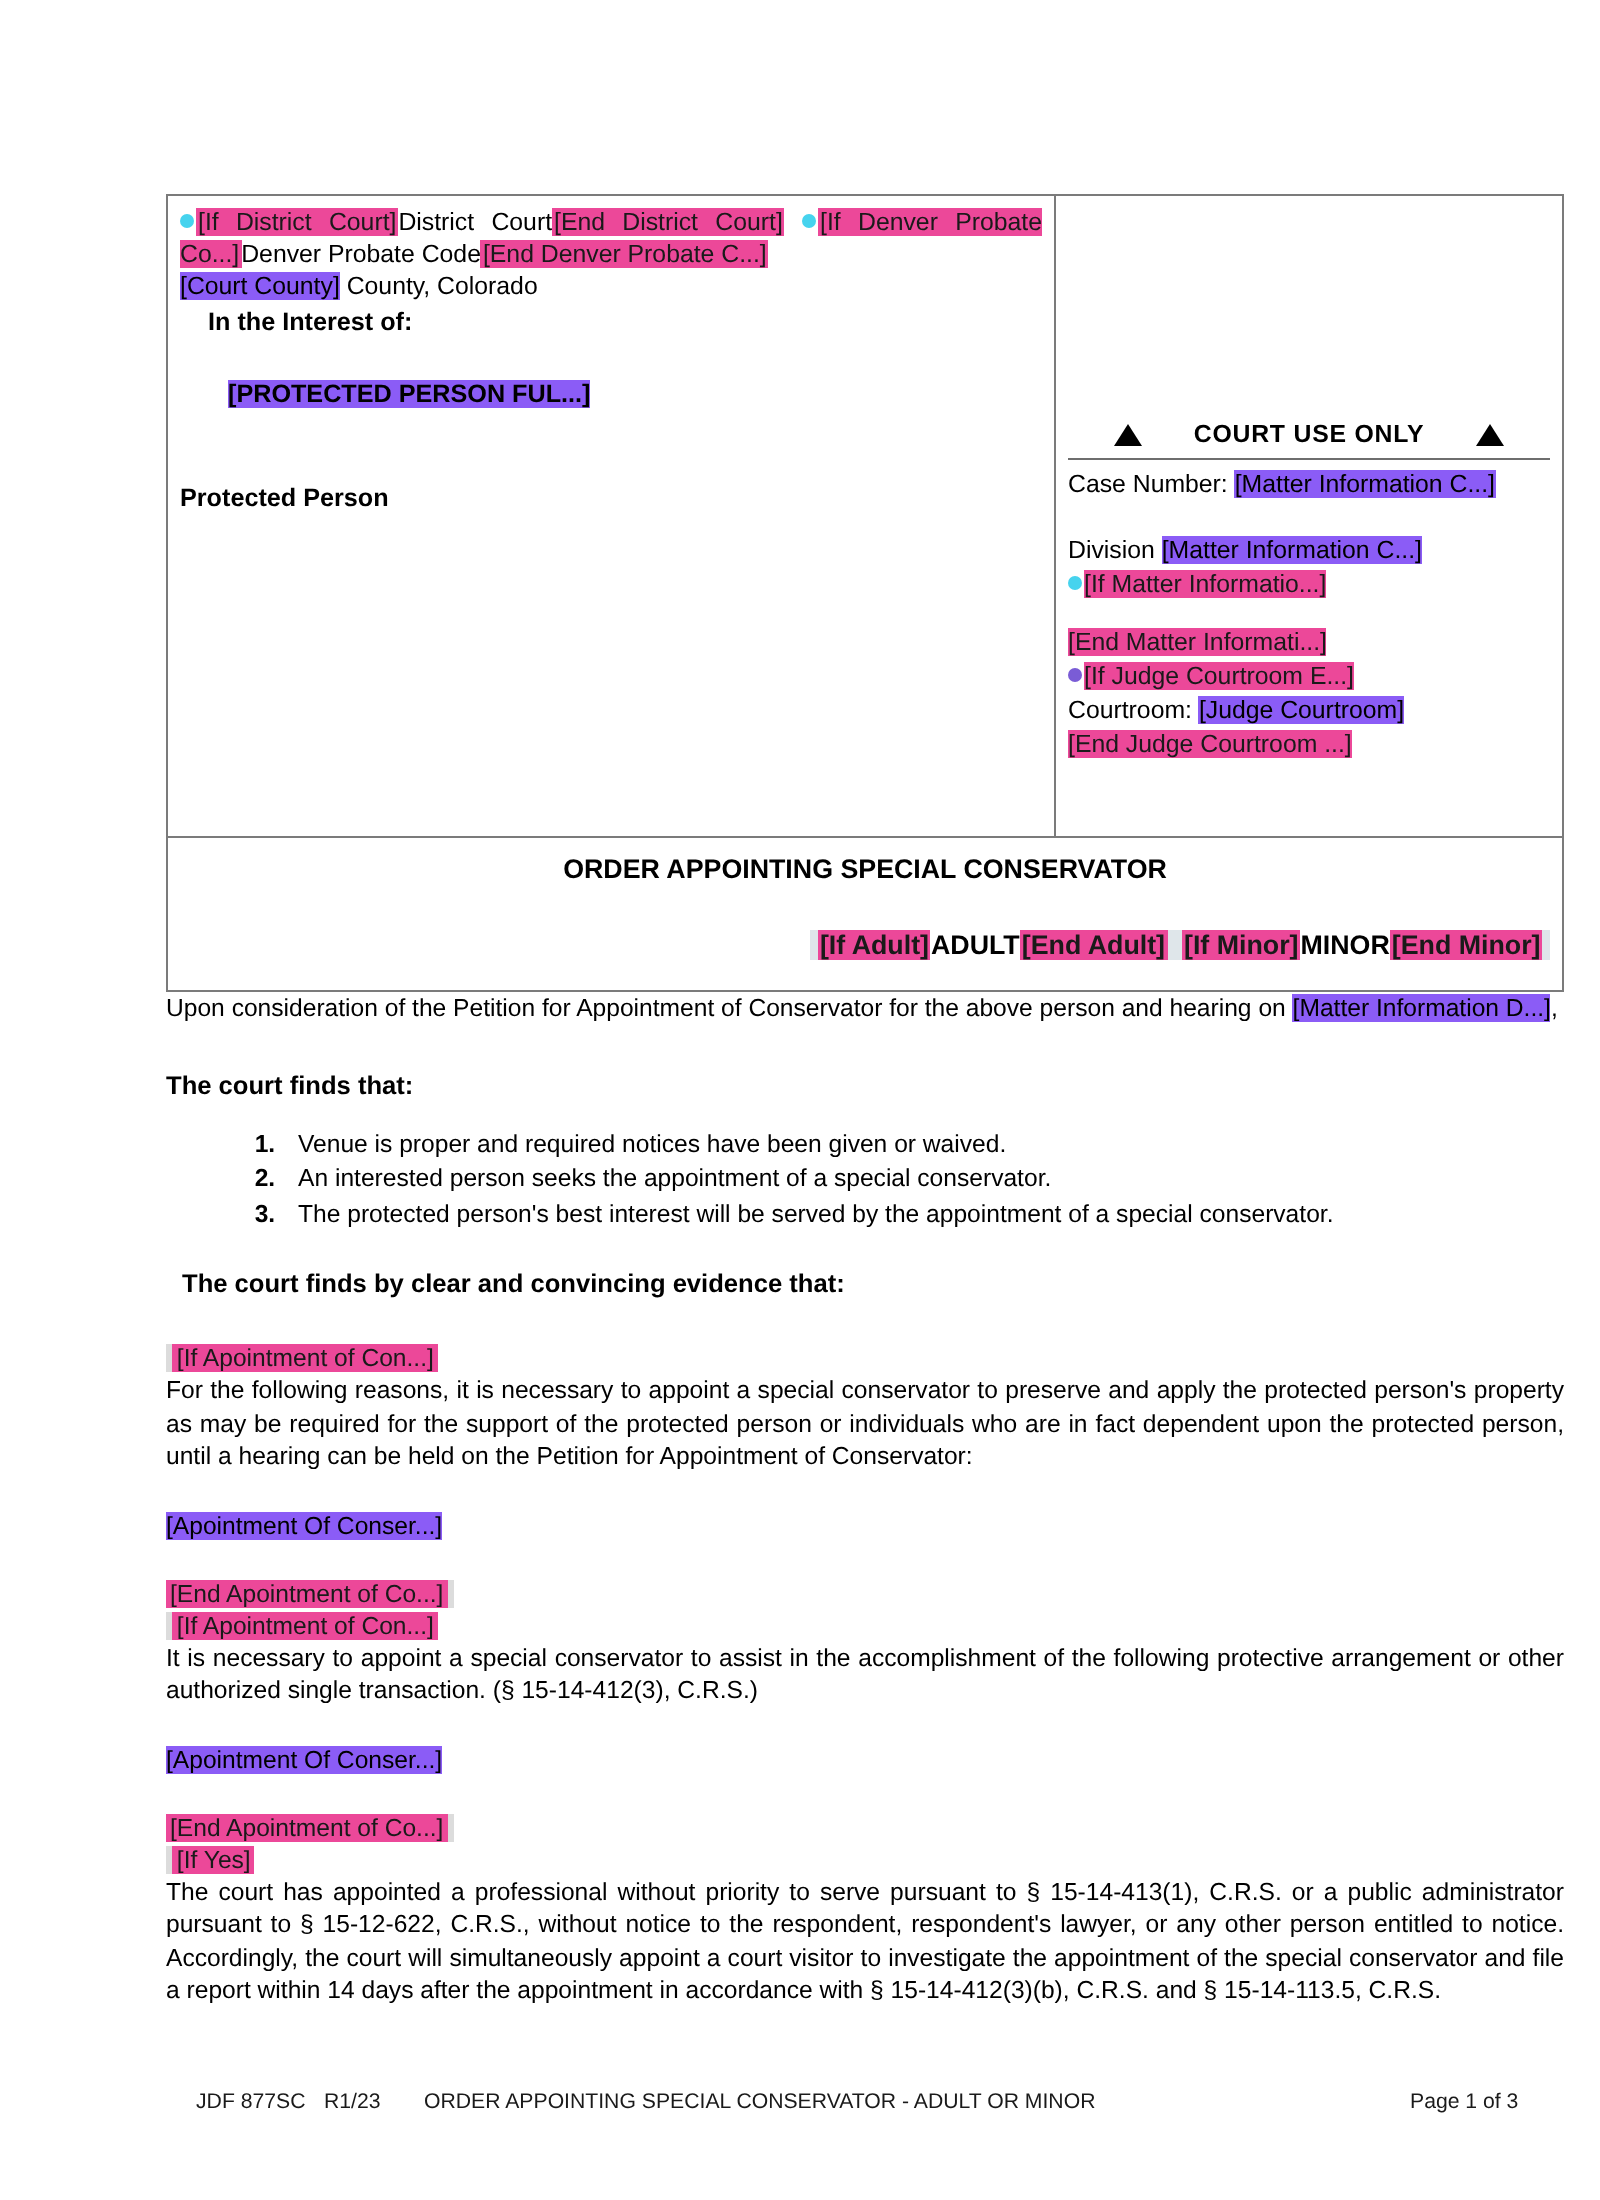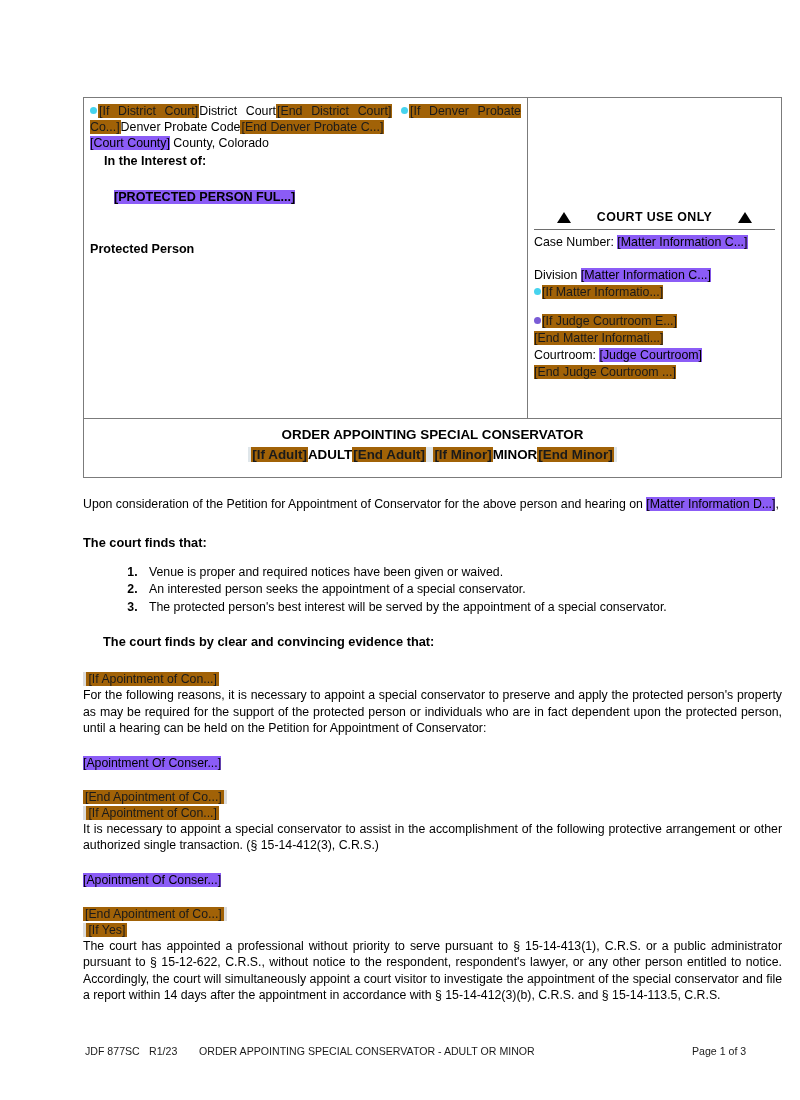--- a/index.html
+++ b/index.html
@@ -22,21 +22,21 @@
     width: 800px;
     height: 1100px;
     background: #fff;
   }
 
   
   .hl {            
     background: #8b5cf6;
   }
   .tag {           
-    background: #a16207;
+    background: #ec4899;
     color: #1a1a1a;
   }
   .tag-lt {
     background: #dcdcdc;
     color: #1a1a1a;
   }
   .dot {
     display: inline-block;
     width: 7px;
     height: 7px;
@@ -162,21 +162,22 @@
   }
   .title-main {
     font-size: 13.4px;
     font-weight: bold;
     line-height: 18px;
   }
   .title-sub {
     font-size: 13.4px;
     font-weight: bold;
     line-height: 18px;
-    margin-top: 2px;
+    margin-top: 20px;
+    text-align: right;
   }
   .title-sub .tag { padding: 0 1px; }
   .sp-lt { background: #dfe6ea; }
 
   
   .body {
     position: absolute;
     left: 83px;
     top: 496px;
     width: 699px;
@@ -210,26 +211,26 @@
 
   .tagline {
     font-size: 12.3px;
     line-height: 16px;
   }
   .tagline .tag { padding: 0 2px; }
   .fieldline {
     font-size: 12.3px;
     line-height: 16px;
   }
-  .indent-1 { padding-left: 8px; margin-left: 12px; }
+  .indent-1 { padding-left: 8px; }
 
   
   .footer {
     position: absolute;
-    left: 85px;
+    left: 98px;
     top: 1045px;
     width: 699px;
     display: flex;
     font-size: 10.6px;
     color: #1a1a1a;
   }
   .f-id     { width: 64px; }
   .f-rev    { width: 50px; }
   .f-title  { flex: 1; }
   .f-page   { width: 92px; text-align: left; }
@@ -284,24 +285,24 @@
             <span>Division</span>
             <span class="hl">[Matter Information C...]</span>
           </div>
           <div class="r-line">
             <span class="dot dot-cyan"></span><span class="tag">[If Matter Informatio...]</span>
           </div>
 
           <div class="gap-xs"></div>
 
           <div class="r-line">
+            <span class="tag">[End Matter Informati...]</span>
+          </div>
+          <div class="r-line">
             <span class="dot dot-purple"></span><span class="tag">[If Judge Courtroom E...]</span>
-          </div>
-          <div class="r-line">
-            <span class="tag">[End Matter Informati...]</span>
           </div>
           <div class="r-line">
             <span>Courtroom:</span>
             <span class="hl">[Judge Courtroom]</span>
           </div>
           <div class="r-line">
             <span class="tag">[End Judge Courtroom ...]</span>
           </div>
         </div>
       </div>

